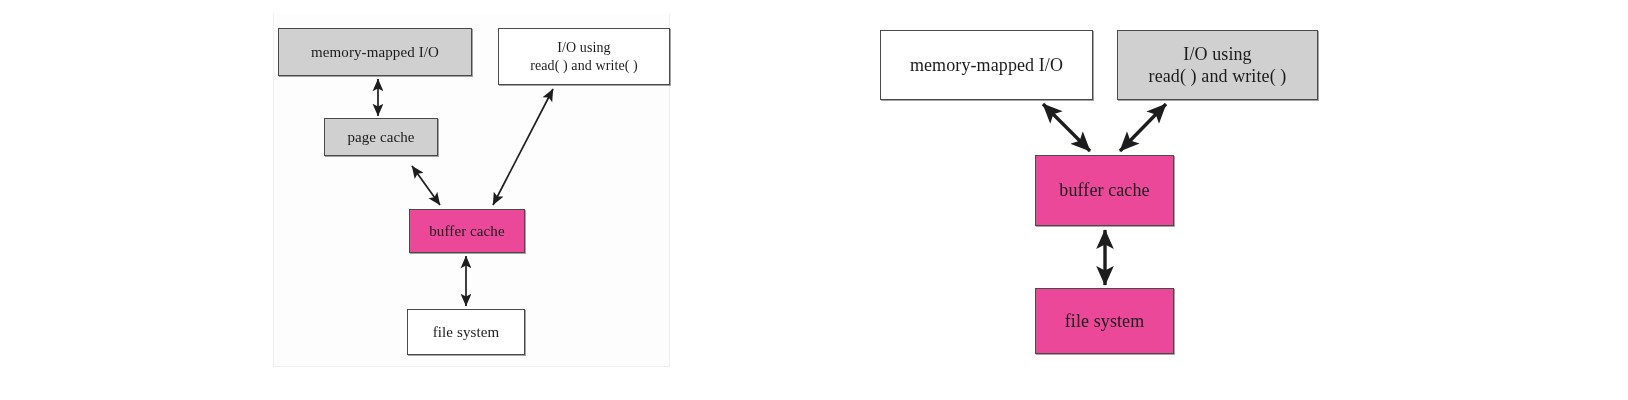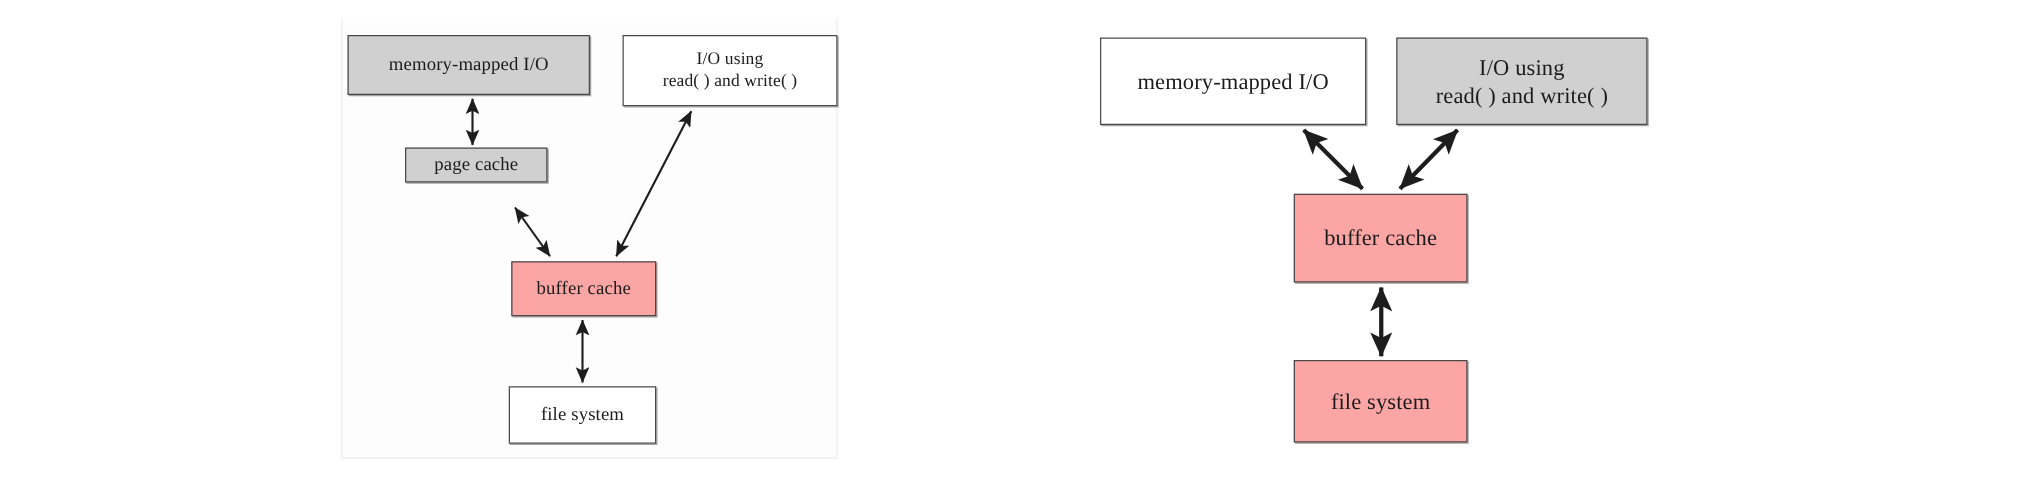--- a/index.html
+++ b/index.html
@@ -42,21 +42,21 @@
     justify-content: center;
     text-align: center;
     color: #1b1b1b;
     line-height: 1.25;
     white-space: pre-line;
     letter-spacing: 0.1px;
     box-shadow: 1px 1px 0 rgba(90,90,90,0.55);
   }
   .node.grey  { background: #d0d0d0; }
   .node.white { background: #ffffff; }
-  .node.blue  { background: #fca5a5; }
+  .node.blue  { background: #ec4899; }
 
   .node .label { display: block; }
 
   svg.arrows {
     position: absolute;
     left: 0; top: 0;
     width: 1628px;
     height: 400px;
     overflow: visible;
     pointer-events: none;
@@ -72,21 +72,21 @@
 
   <div class="node grey" style="left: 278px; top: 28px; width: 194px; height: 48px; font-size: 15px;">
     <span class="label">memory-mapped I/O</span>
   </div>
 
   <div class="node white" style="left: 498px; top: 28px; width: 172px; height: 57px; font-size: 14px;">
     <span class="label">I/O using
 read( ) and write( )</span>
   </div>
 
-  <div class="node grey" style="left: 324px; top: 118px; width: 114px; height: 28px; font-size: 15px;">
+  <div class="node grey" style="left: 324px; top: 118px; width: 114px; height: 38px; font-size: 15px;">
     <span class="label">page cache</span>
   </div>
 
   <div class="node blue" style="left: 409px; top: 209px; width: 116px; height: 44px; font-size: 15px;">
     <span class="label">buffer cache</span>
   </div>
 
   <div class="node white" style="left: 407px; top: 309px; width: 118px; height: 46px; font-size: 15px;">
     <span class="label">file system</span>
   </div>

